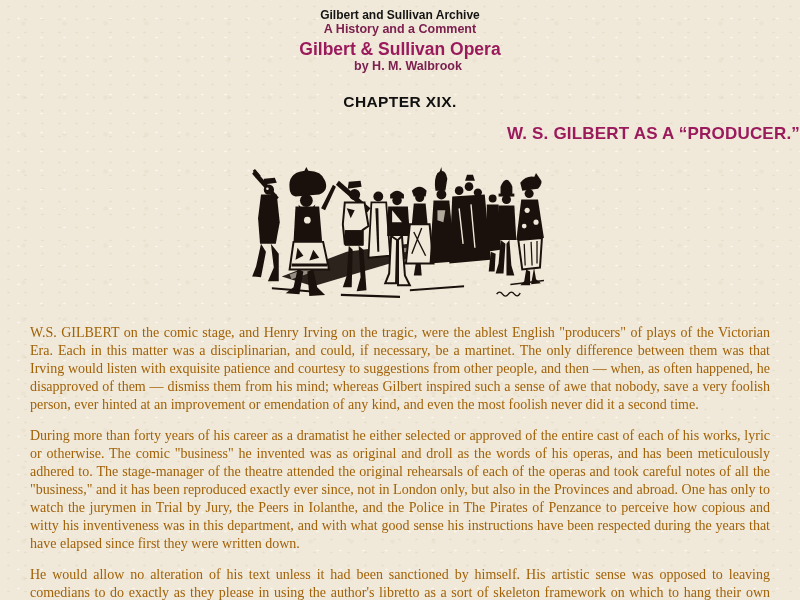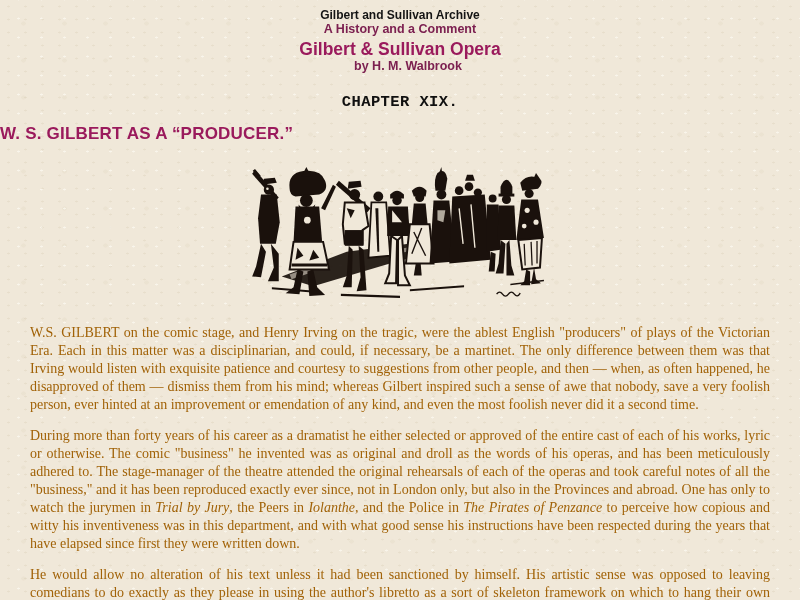--- a/index.html
+++ b/index.html
@@ -15,36 +15,36 @@
     font-family: "Liberation Serif", serif;
     color: #1c1c1c;
   }
   .page { width: 800px; height: 600px; overflow: hidden; }
   .hdr { text-align: center; font-family: "Liberation Sans", sans-serif; font-weight: bold; }
   .archive-line { padding-top: 9px; font-size: 12px; line-height: 13px; color: #141414; }
   .book-title   { margin-top: 3px; font-size: 17.5px; line-height: 20px; color: #9a1a5c; }
   .subtitle     { font-size: 12.5px; line-height: 14px; color: #7c2050; }
   .byline       { font-size: 12.5px; line-height: 14px; color: #7c2050; margin-left: 16px; }
   .chapter {
-    margin-top: 20px; text-align: center; font-family: Liberation Mono, monospace;
+    margin-top: 20px; text-align: center; font-family: Liberation Sans, sans-serif;
     font-weight: bold; font-size: 15.5px; line-height: 18px; color: #101010; letter-spacing: .4px;
   }
   .chapter-title {
-    margin-top: 13px; text-align: left; font-family: "Liberation Sans", sans-serif;
+    margin-top: 13px; text-align: right; font-family: "Liberation Sans", sans-serif;
     font-weight: bold; font-size: 17px; line-height: 20px; color: #9a1a5c; letter-spacing: .2px;
   }
   .illo-wrap { margin-top: 21px; text-align: center; height: 138px; }
   .illo-wrap svg { display: inline-block; }
   .content { width: 740px; margin: 0 auto; }
   .content p {
     margin: 0 0 13px 0; font-size: 14px; line-height: 18px;
     text-align: justify; color: #a16207;
   }
   .content p.first { margin-top: 21px; }
-  .content .it { font-style: italic; }
+  .content .it { }
   .ink { color: #1a110c; }
 </style>
 </head>
 <body>
 
 <div class="page">
 
   <div class="hdr archive-line">Gilbert and Sullivan Archive</div>
   <div class="hdr subtitle">A History and a Comment</div>
   <div class="hdr book-title">Gilbert &amp; Sullivan Opera</div>

